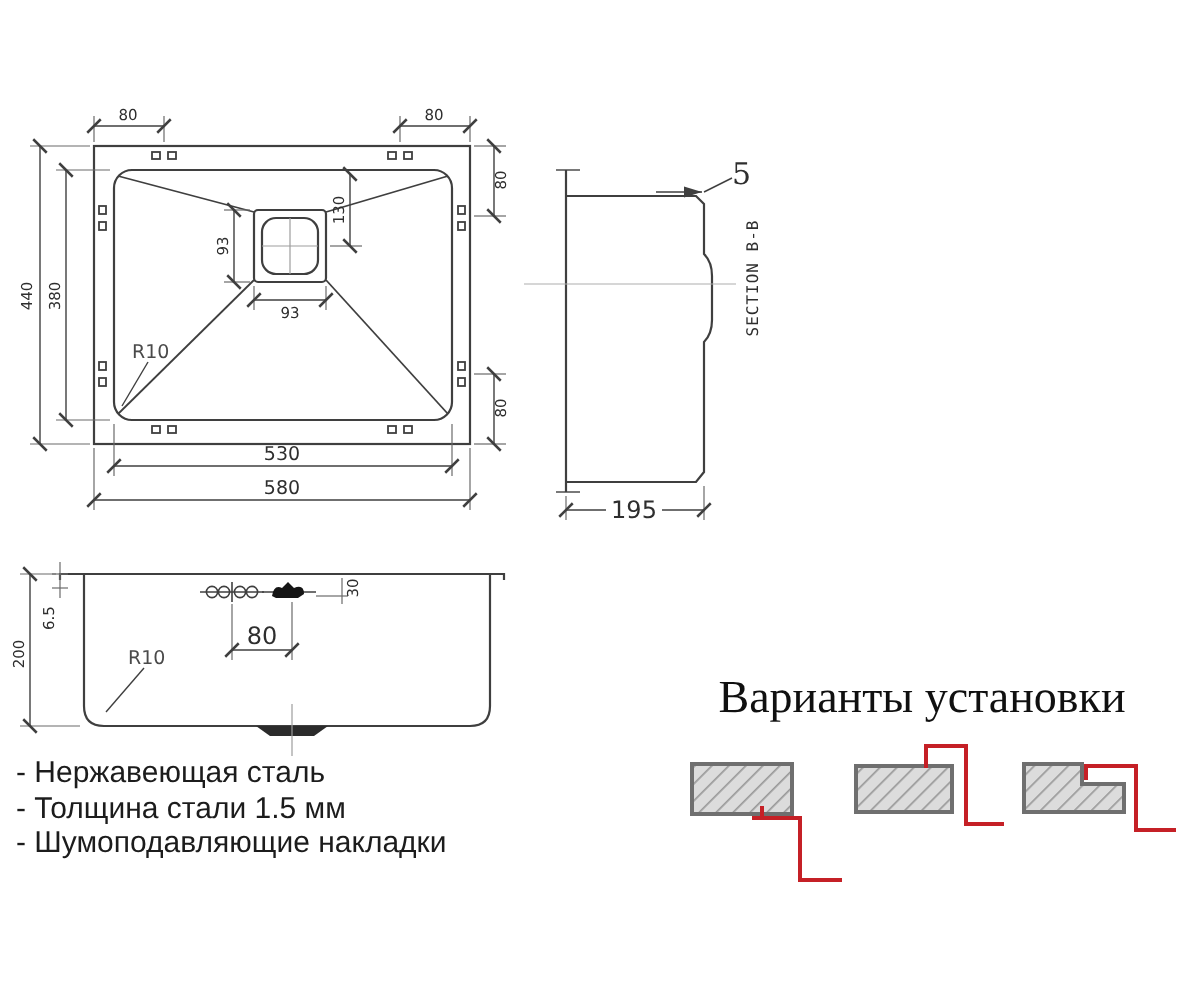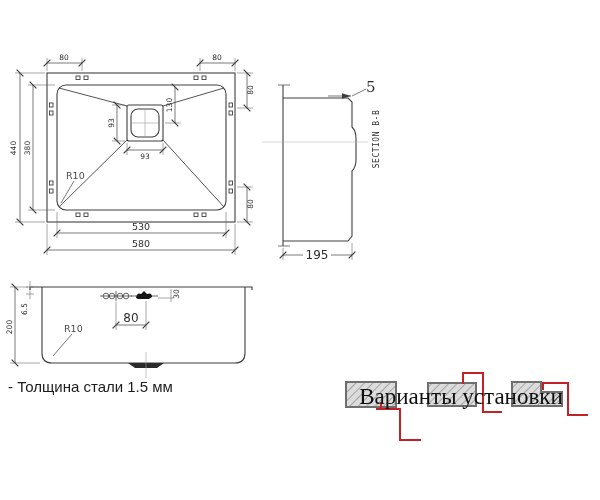--- a/index.html
+++ b/index.html
@@ -9,21 +9,21 @@
   svg text{fill:#2e2e2e;}
   .dim{font:7.5px "DejaVu Sans",sans-serif;}
   .dim-md{font:9.5px "DejaVu Sans",sans-serif;}
   .dim-lg{font:12px "DejaVu Sans",sans-serif;}
   .dim-xl{font:15px "DejaVu Serif",serif;}
   .seclabel{font:8px "DejaVu Sans Mono",monospace;letter-spacing:.5px;}
   .rlabel{font:9.5px "DejaVu Sans",sans-serif;fill:#4a4a4a;}
   .feature-list{position:absolute;left:8px;top:378px;color:#1c1c1c;
                 font:15px "Liberation Sans",sans-serif;line-height:17.5px;}
   .install-title{position:absolute;left:336px;top:336px;width:250px;text-align:center;
-                 color:#101010;font:23px "Liberation Serif",serif;margin-top:48px;}
+                 color:#101010;font:23px "Liberation Serif",serif;}
 </style>
 </head>
 <body>
 
 <div id="canvas">
 
 <svg width="600" height="500" viewBox="0 0 600 500">
   <defs>
     <marker id="tk" markerUnits="userSpaceOnUse" markerWidth="9" markerHeight="9" refX="0" refY="0" viewBox="-4 -4 8 8" orient="auto">
       <line x1="-3" y1="3" x2="3" y2="-3" stroke="#3f3f3f" stroke-width="1.1"></line>
@@ -221,16 +221,18 @@
   </g>
   <g>
     <polygon points="512,382 541,382 541,392 562,392 562,406 512,406" fill="url(#hatch)" stroke="#6f6f6f" stroke-width="2"></polygon>
     <path d="M543,390 V383 H568 V415 H588" fill="none" stroke="#c52026" stroke-width="2"></path>
   </g>
 </svg>
 
 <div class="install-title">Варианты установки</div>
 
 <div class="feature-list">
+  <div>- Нержавеющая сталь</div>
   <div>- Толщина стали 1.5 мм</div>
+  <div>- Шумоподавляющие накладки</div>
 </div>
 
 </div>
 
 </body></html>

